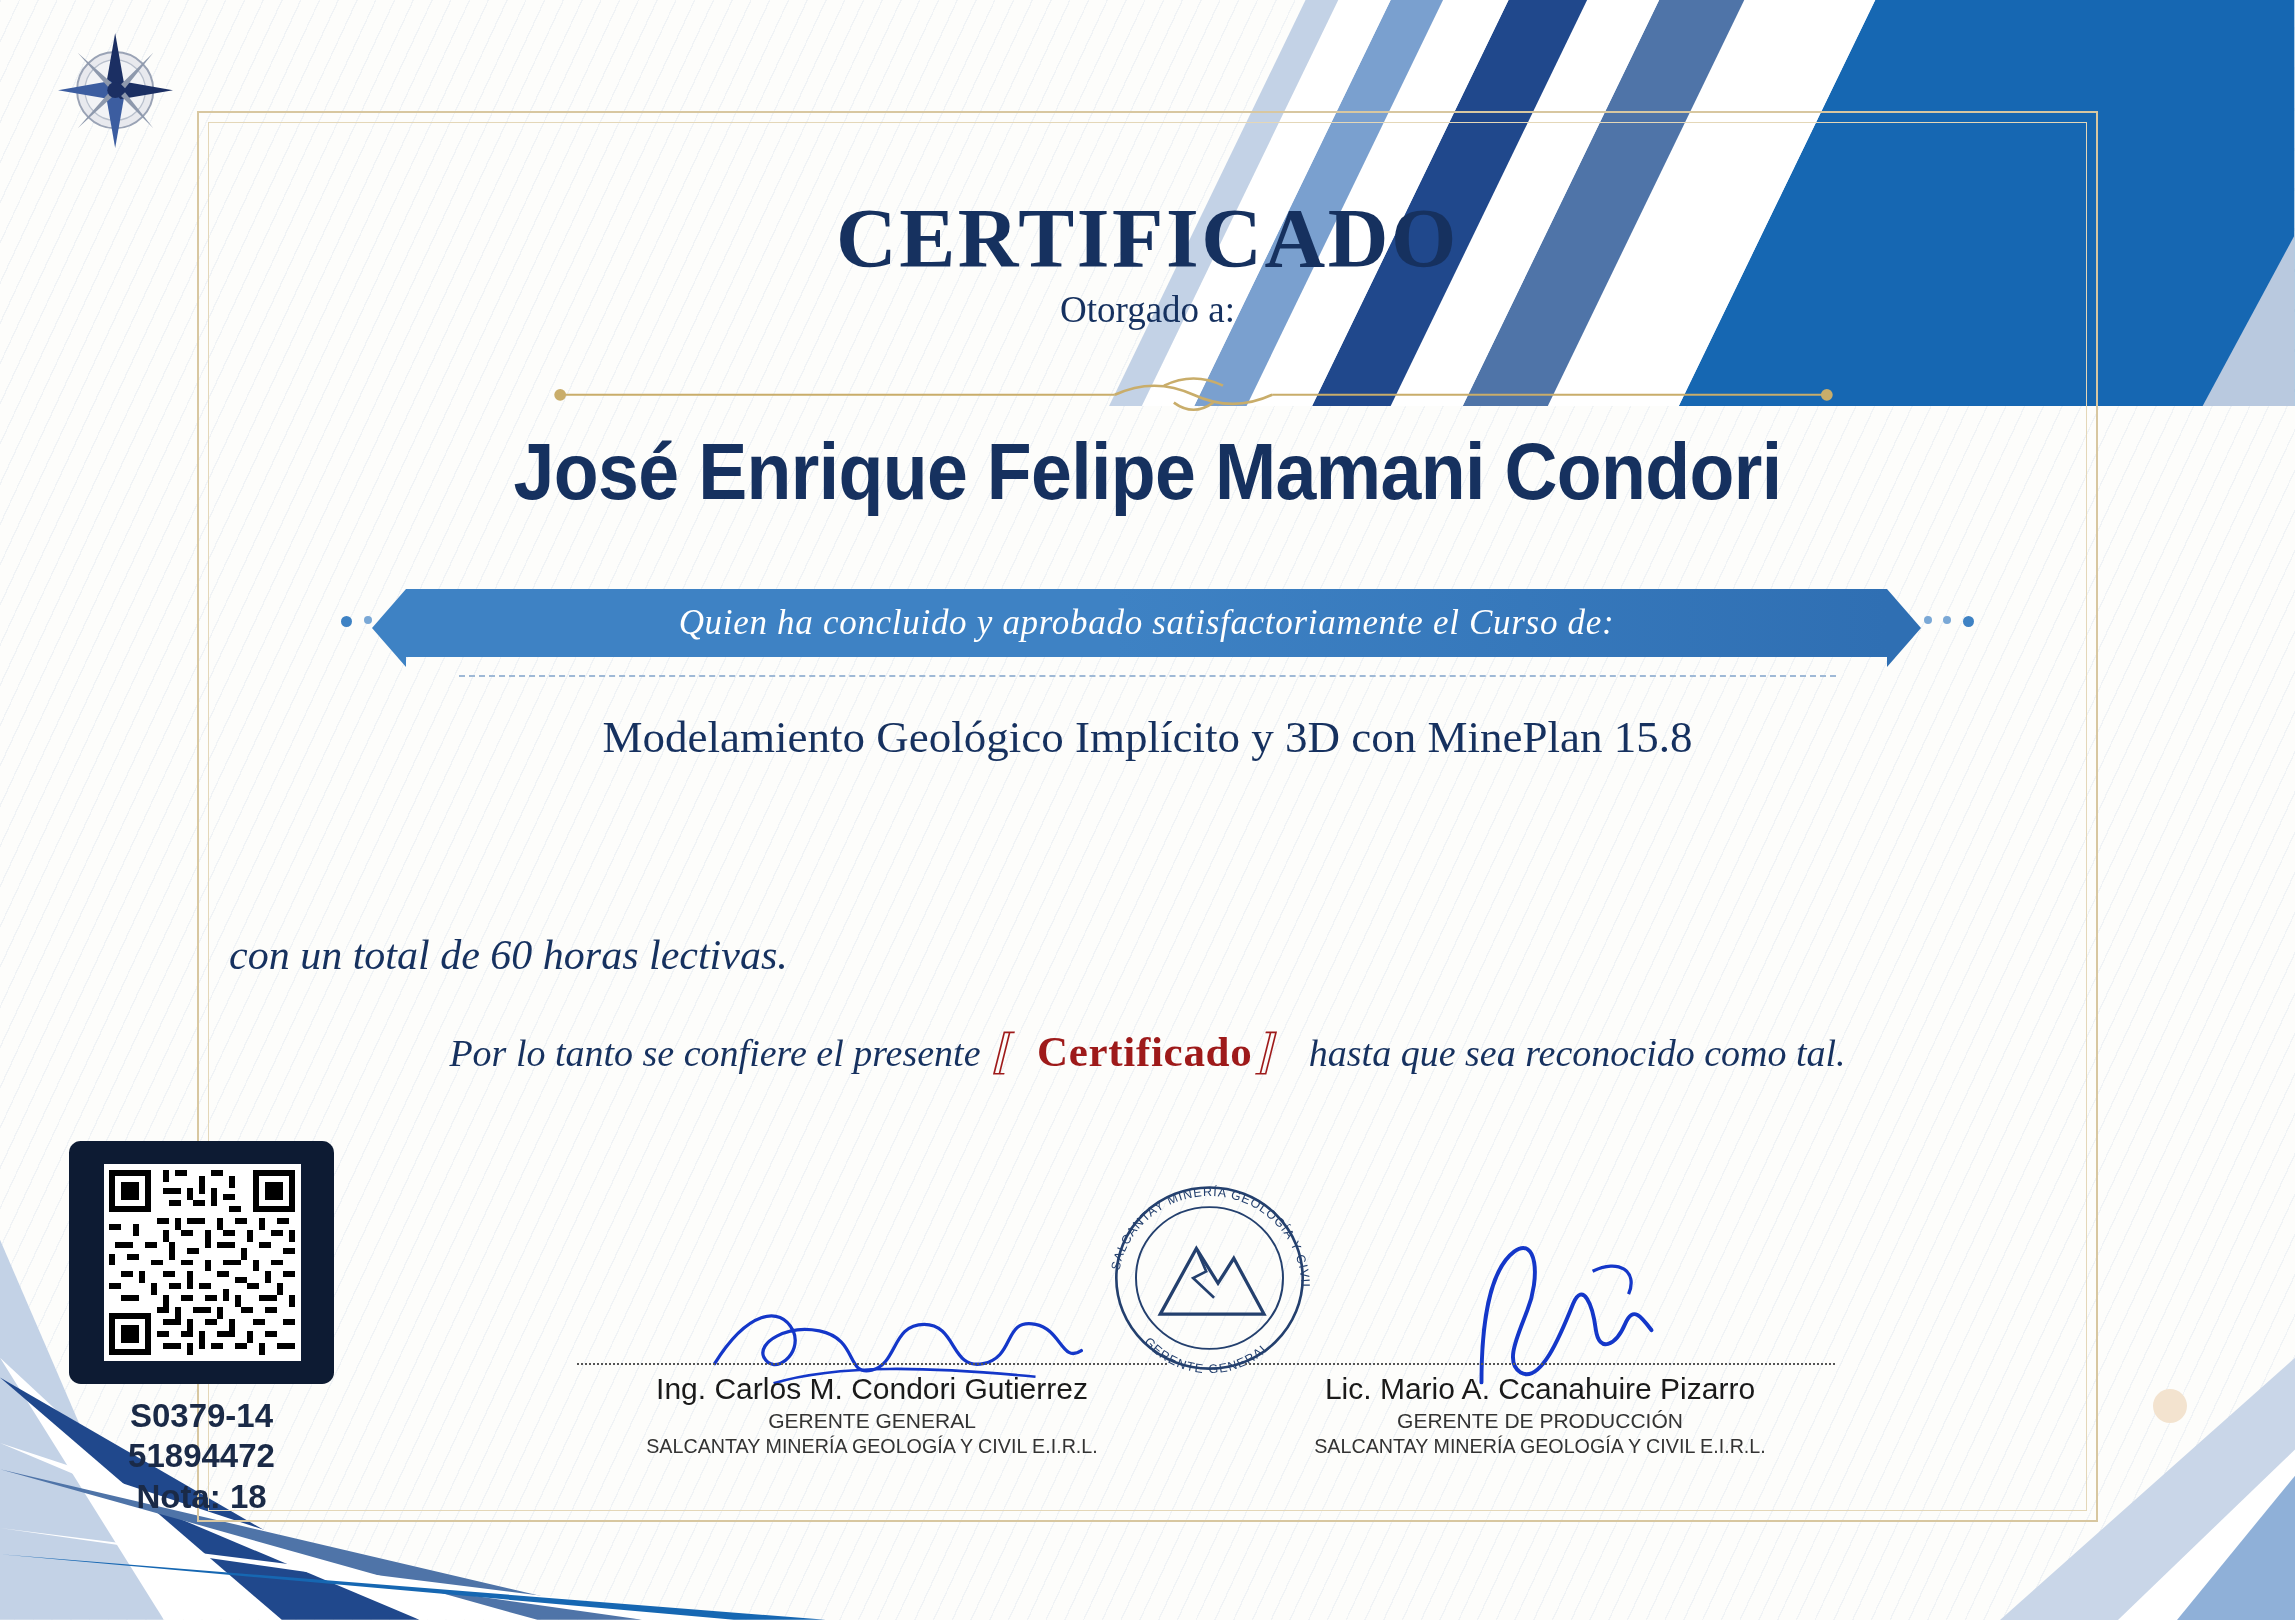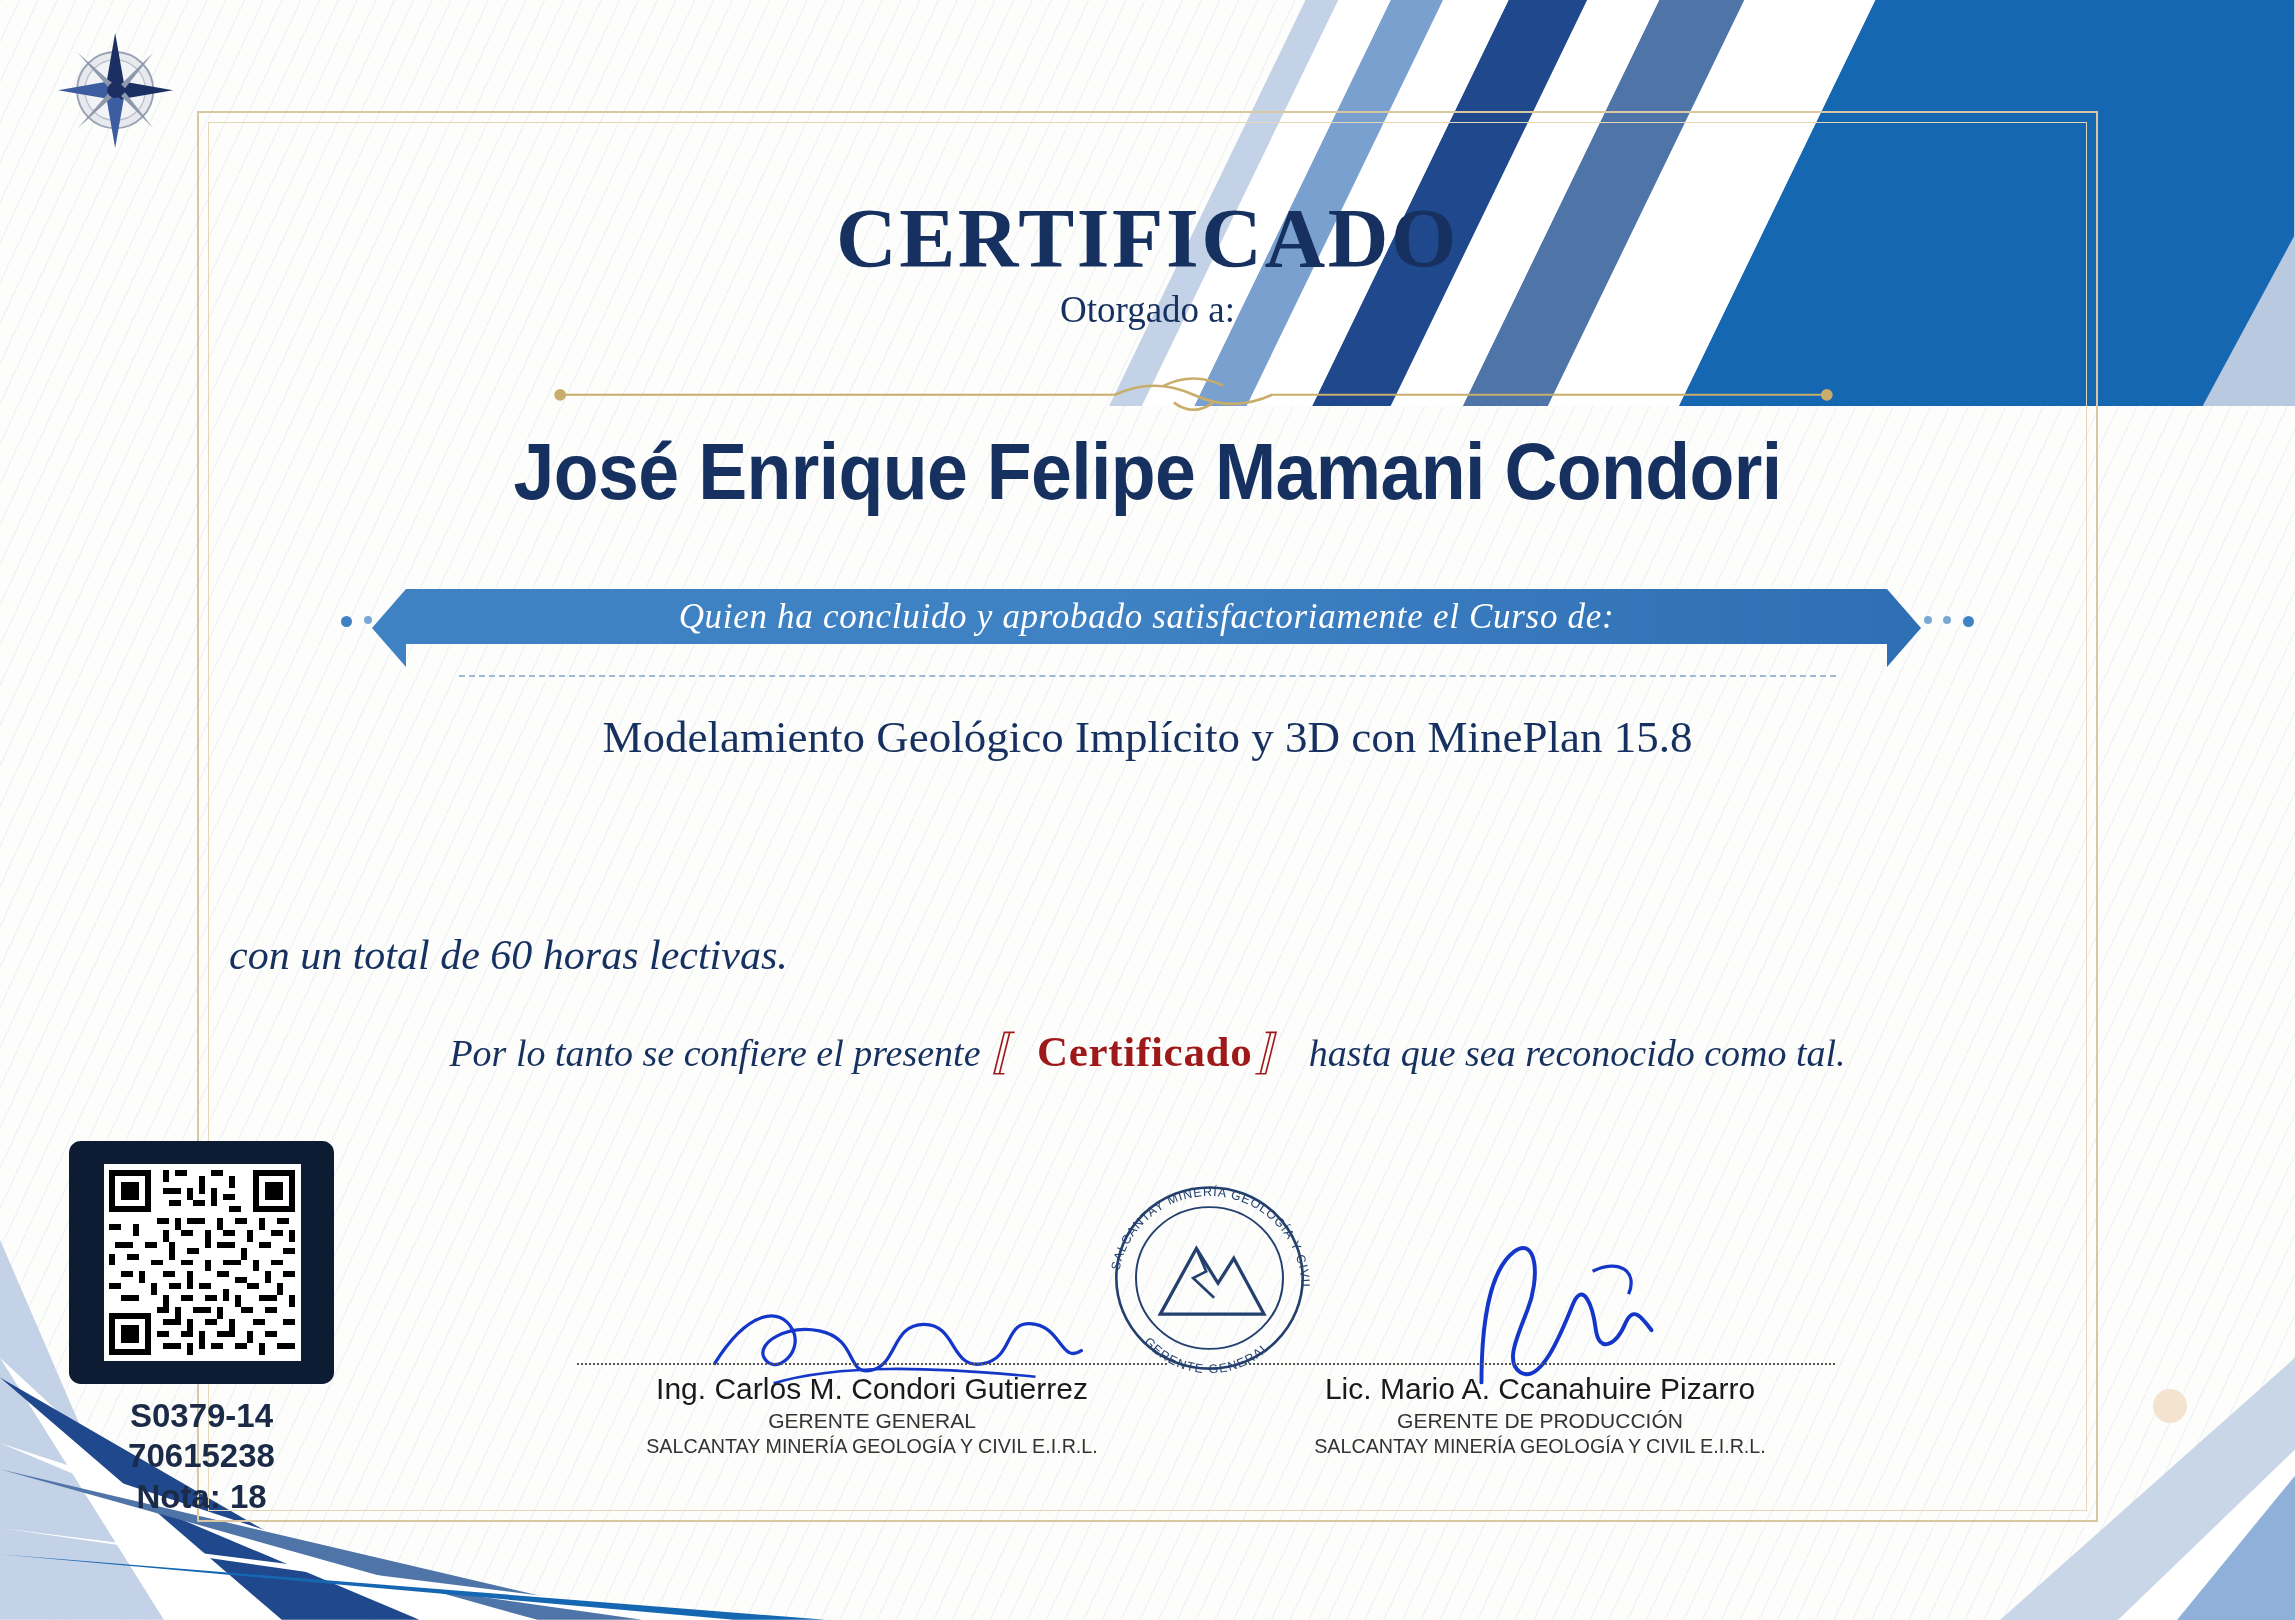--- a/index.html
+++ b/index.html
@@ -70,21 +70,21 @@
   }
   .recipient{
     position:absolute;left:0;right:0;top:426px;text-align:center;
     font-family:"Liberation Sans", sans-serif;font-weight:700;
     font-size:79px;color:#16315f;letter-spacing:-0.7px;
     transform:scaleX(.93);
   }
 
   
   .banner{
-    position:absolute;left:406px;top:589px;width:1481px;height:55px;
+    position:absolute;left:406px;top:589px;width:1481px;height:68px;
     background:linear-gradient(90deg,#3e82c4 0%,#3e82c4 48%,#2f6fb3 100%);
     display:flex;align-items:center;justify-content:center;
   }
   .banner:before,.banner:after{
     content:"";position:absolute;top:0;border-style:solid;
   }
   .banner:before{left:-34px;border-width:39px 34px 39px 0;border-color:transparent #3e82c4 transparent transparent;}
   .banner:after{right:-34px;border-width:39px 0 39px 34px;border-color:transparent transparent transparent #2f6fb3;}
   .banner span{
     font-family:"Liberation Serif", serif;font-style:italic;font-size:35px;color:#fff;letter-spacing:0.7px;
@@ -372,21 +372,21 @@
         <rect x="18" y="30" width="2" height="1"></rect>
           <rect x="22" y="30" width="2" height="1"></rect>
         <rect x="26" y="30" width="1" height="2"></rect>
           <rect x="29" y="30" width="3" height="1"></rect>
       </g>
     </svg>
   </div>
 
   <div class="codes">
     <div>S0379-14</div>
-    <div>70615238</div>
+    <div>51894472</div>
     <div>Nota: 18</div>
   </div>
 
   <div class="seal">
     <svg width="243" height="210" viewBox="0 0 370 320">
       <defs>
         <path id="arcTop" d="M45,175 a140,140 0 0 1 280,0"></path>
         <path id="arcBot" d="M55,175 a130,130 0 0 0 260,0"></path>
       </defs>
       <ellipse cx="185" cy="160" rx="142" ry="138" fill="none" stroke="#24406e" stroke-width="4"></ellipse>

